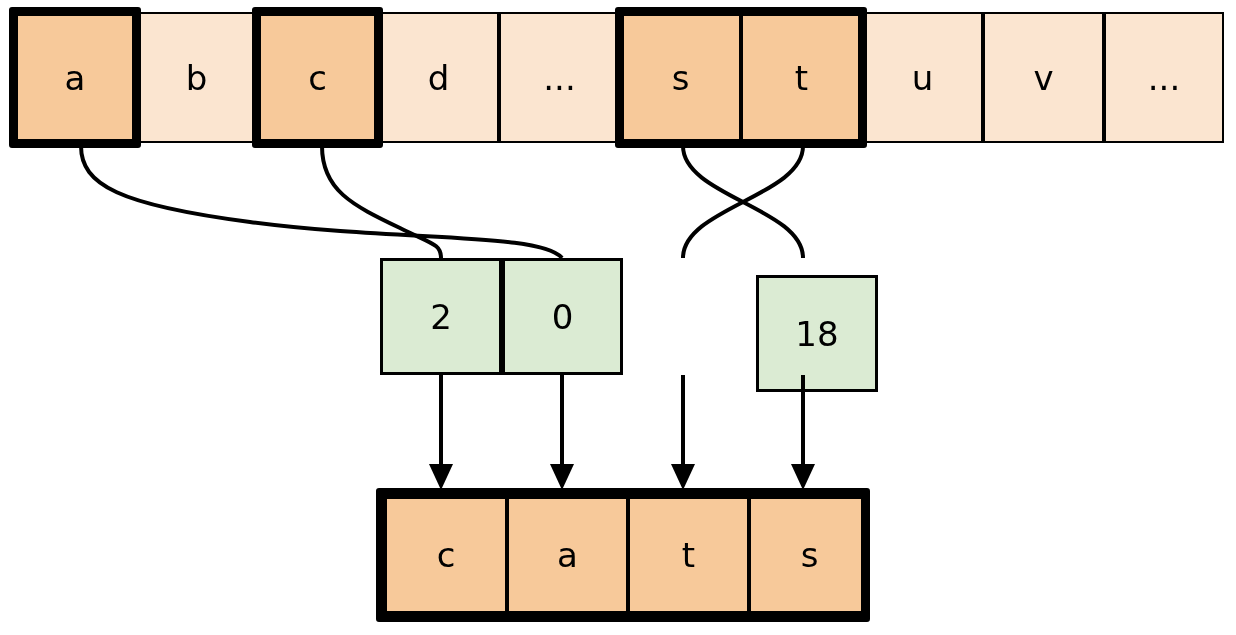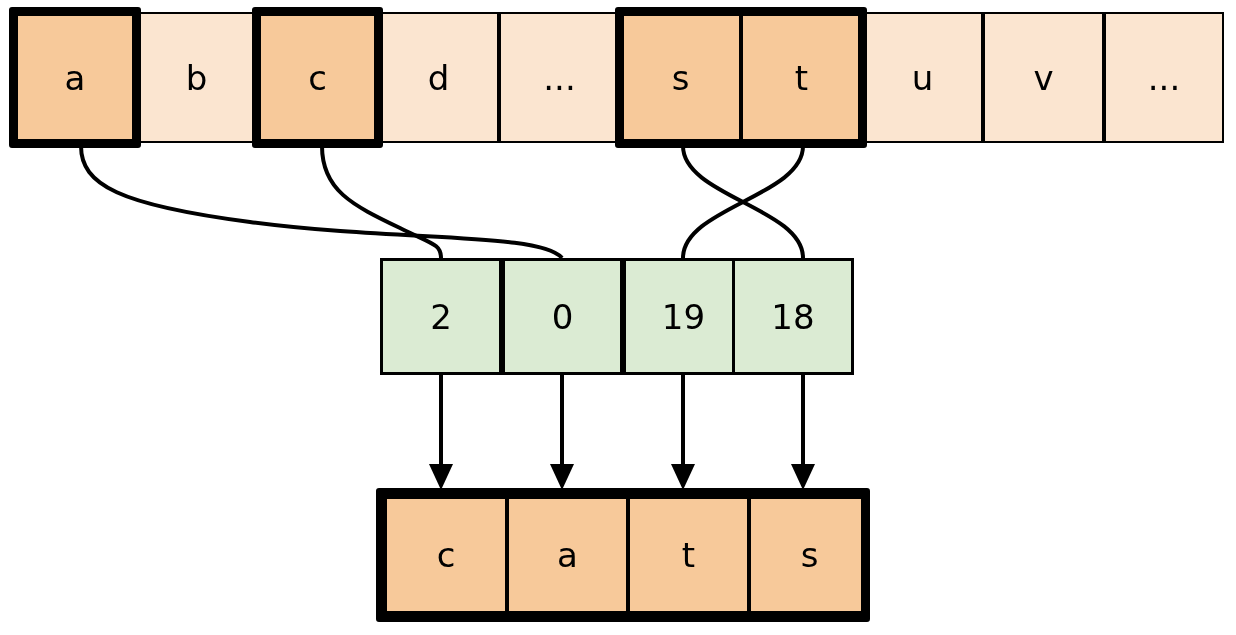--- a/index.html
+++ b/index.html
@@ -191,24 +191,21 @@
     <path class="curve" d="M 803,146 C 803,196 683,208 683,258"></path>
   </svg>
 
   <div id="index-row">
     <div class="cell index-cell" style="left:0px;width:122px;">
       <span class="cell-label">2</span>
     </div>
     <div class="cell index-cell" style="left:122px;width:121px;">
       <span class="cell-label">0</span>
     </div>
-    <div class="cell index-cell" style="left:243px;width:121px;">
-      <span class="cell-label">19</span>
-    </div>
-    <div class="cell index-cell" style="left:352px;width:122px;">
+    <div class="cell index-cell" style="left:376px;width:122px;margin-top:17px;">
       <span class="cell-label">18</span>
     </div>
   </div>
 
   <svg class="connector-layer" viewBox="0 0 1236 635" xmlns="http://www.w3.org/2000/svg">
     <g>
       <line class="arrow-line" x1="441" y1="375" x2="441" y2="476"></line>
       <polygon class="arrow-head" points="441,490 429,464 453,464"></polygon>
     </g>
     <g>

